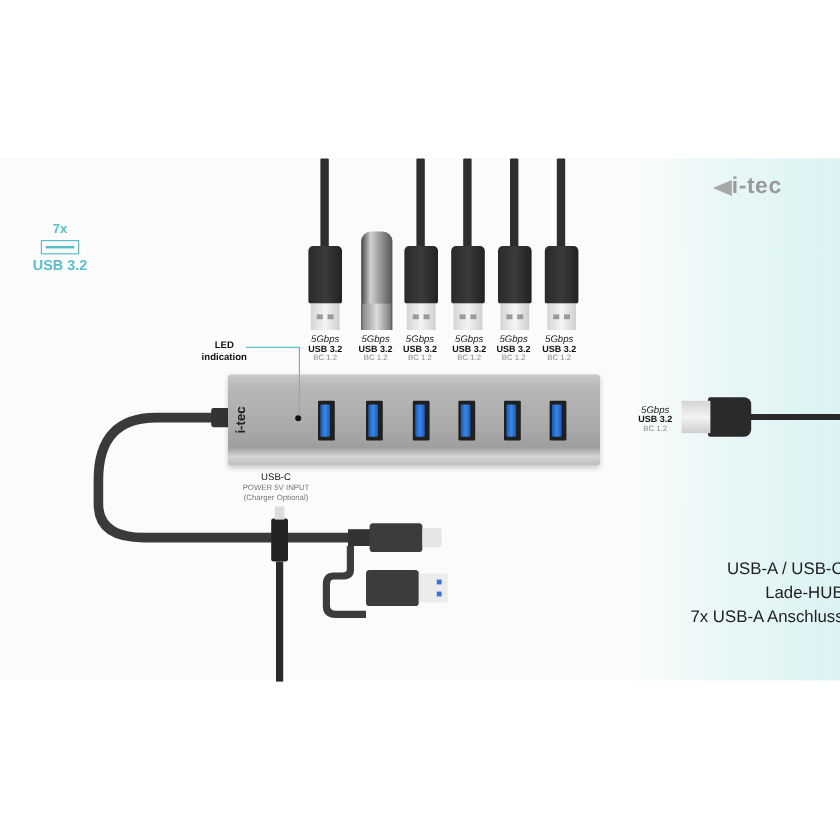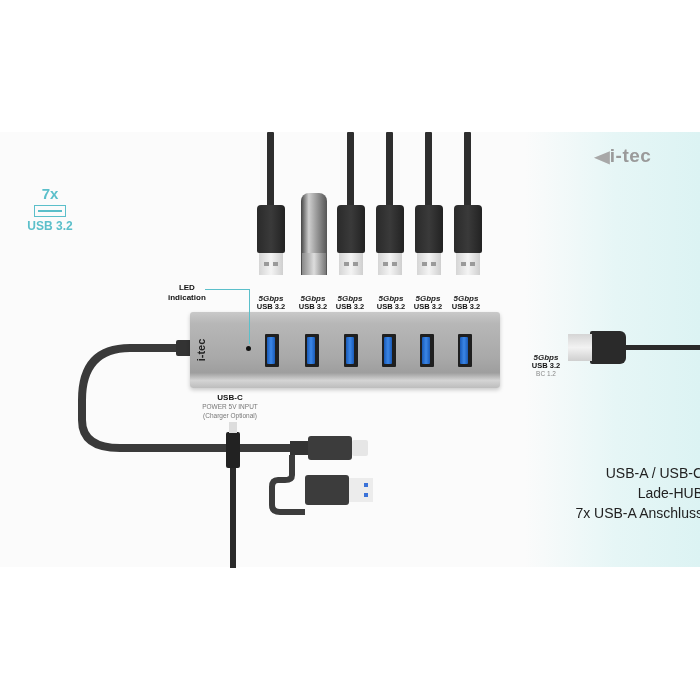--- a/index.html
+++ b/index.html
@@ -1,21 +1,21 @@
 <!DOCTYPE html>
 <html><head>
 <meta charset="utf-8">
 <style>
   html, body { margin:0; padding:0; }
   body { width:700px; height:700px; background:#ffffff; position:relative; overflow:hidden; font-family:"Liberation Sans", sans-serif; }
   .band { position:absolute; left:0; top:132px; width:700px; height:435px;
     background:linear-gradient(90deg, #fbfbfb 0%, #fbfbfb 75%, #e6f6f6 88%, #dcf3f3 100%); }
   .abs { position:absolute; }
   .badge-7x { left:22px; top:185px; width:56px; text-align:center; color:#5bbfca; font-weight:bold; }
-  .badge-7x .count { font-size:15px; }
+  .badge-7x .count { font-size:11px; }
   .badge-7x .port { width:30px; height:10px; border:1.5px solid #5bbfca; margin:3px auto 2px; position:relative; }
   .badge-7x .port::after { content:""; position:absolute; left:3px; right:3px; top:4px; height:2px; background:#5bbfca; }
   .badge-7x .label { font-size:12px; }
   .logo { left:596px; top:145px; color:#9a9a9a; font-size:19px; font-weight:bold; letter-spacing:0.5px; }
   .logo .arrow { display:inline-block; font-size:16px; margin-right:1px; transform:scaleX(1.2); color:#a8a8a8; }
   .led-label { left:168px; top:283px; font-size:8px; font-weight:bold; color:#111; text-align:center; line-height:10px; }
   .led-line-h { left:205px; top:289px; width:45px; height:1px; background:#5bbfca; }
   .led-line-v { left:249px; top:289px; width:1px; height:55px; background:#5bbfca; }
   .led-dot { left:246px; top:346px; width:5px; height:5px; border-radius:50%; background:#111; }
   .hub { left:190px; top:312px; width:310px; height:76px; border-radius:3px;
@@ -27,28 +27,28 @@
   .port-a::after { content:""; position:absolute; left:2px; top:3px; width:8px; height:27px; background:linear-gradient(90deg,#1a5bb8,#3b86e6,#1a5bb8); border-radius:1px; }
   .cable-v { width:7px; background:#2e2e2e; top:132px; height:80px; border-radius:1px; }
   .plug-body { width:28px; height:48px; top:205px; background:linear-gradient(90deg,#2a2a2a,#3a3a3a 50%,#222); border-radius:4px 4px 2px 2px; }
   .plug-metal { width:24px; height:22px; top:253px; background:linear-gradient(90deg,#d5d5d5,#f4f4f4 50%,#cfcfcf); }
   .plug-metal::before, .plug-metal::after { content:""; position:absolute; top:9px; width:5px; height:4px; background:#9a9a9a; }
   .plug-metal::before { left:5px; } .plug-metal::after { right:5px; }
   .stick { left:301px; top:193px; width:26px; height:82px; border-radius:8px 8px 0 0;
     background:linear-gradient(90deg,#444 0%,#cfcfcf 30%,#9a9a9a 60%,#555 100%); }
   .stick-metal { left:302px; top:253px; width:24px; height:22px; background:linear-gradient(90deg,#888,#ddd,#777); }
   .speed { font-size:7px; text-align:center; width:42px; line-height:8px; }
-  .speed .gbps { font-weight:bold; font-style:italic; color:#222; font-size:8px;margin-top:16px; }
+  .speed .gbps { font-weight:normal; font-style:italic; color:#222; font-size:8px; }
   .speed .usb { font-weight:bold; color:#111; font-size:7.5px; }
   .speed .bc { color:#888; font-size:6.5px; }
   .right-cable { left:600px; top:345px; width:100px; height:5px; background:#2a2a2a; }
   .right-plug { left:590px; top:331px; width:36px; height:33px; background:#2a2a2a; border-radius:2px 6px 6px 2px; }
   .right-metal { left:568px; top:334px; width:24px; height:27px; background:linear-gradient(180deg,#d5d5d5,#f2f2f2 50%,#cfcfcf); }
   .usbc-label { left:185px; top:393px; width:90px; text-align:center; line-height:9px; }
-  .usbc-label .t { font-weight:bold; font-size:8px; color:#111; }
+  .usbc-label .t { font-weight:normal; font-size:8px; color:#111; }
   .usbc-label .s { font-size:6.5px; color:#777; }
   .product-text { left:520px; top:463px; width:183px; text-align:right; font-size:14px; line-height:20px; color:#222; }
   svg.cables { position:absolute; left:0; top:0; }
 </style>
 </head>
 <body>
 
 <div class="band"></div>
 
 <div class="abs badge-7x">

